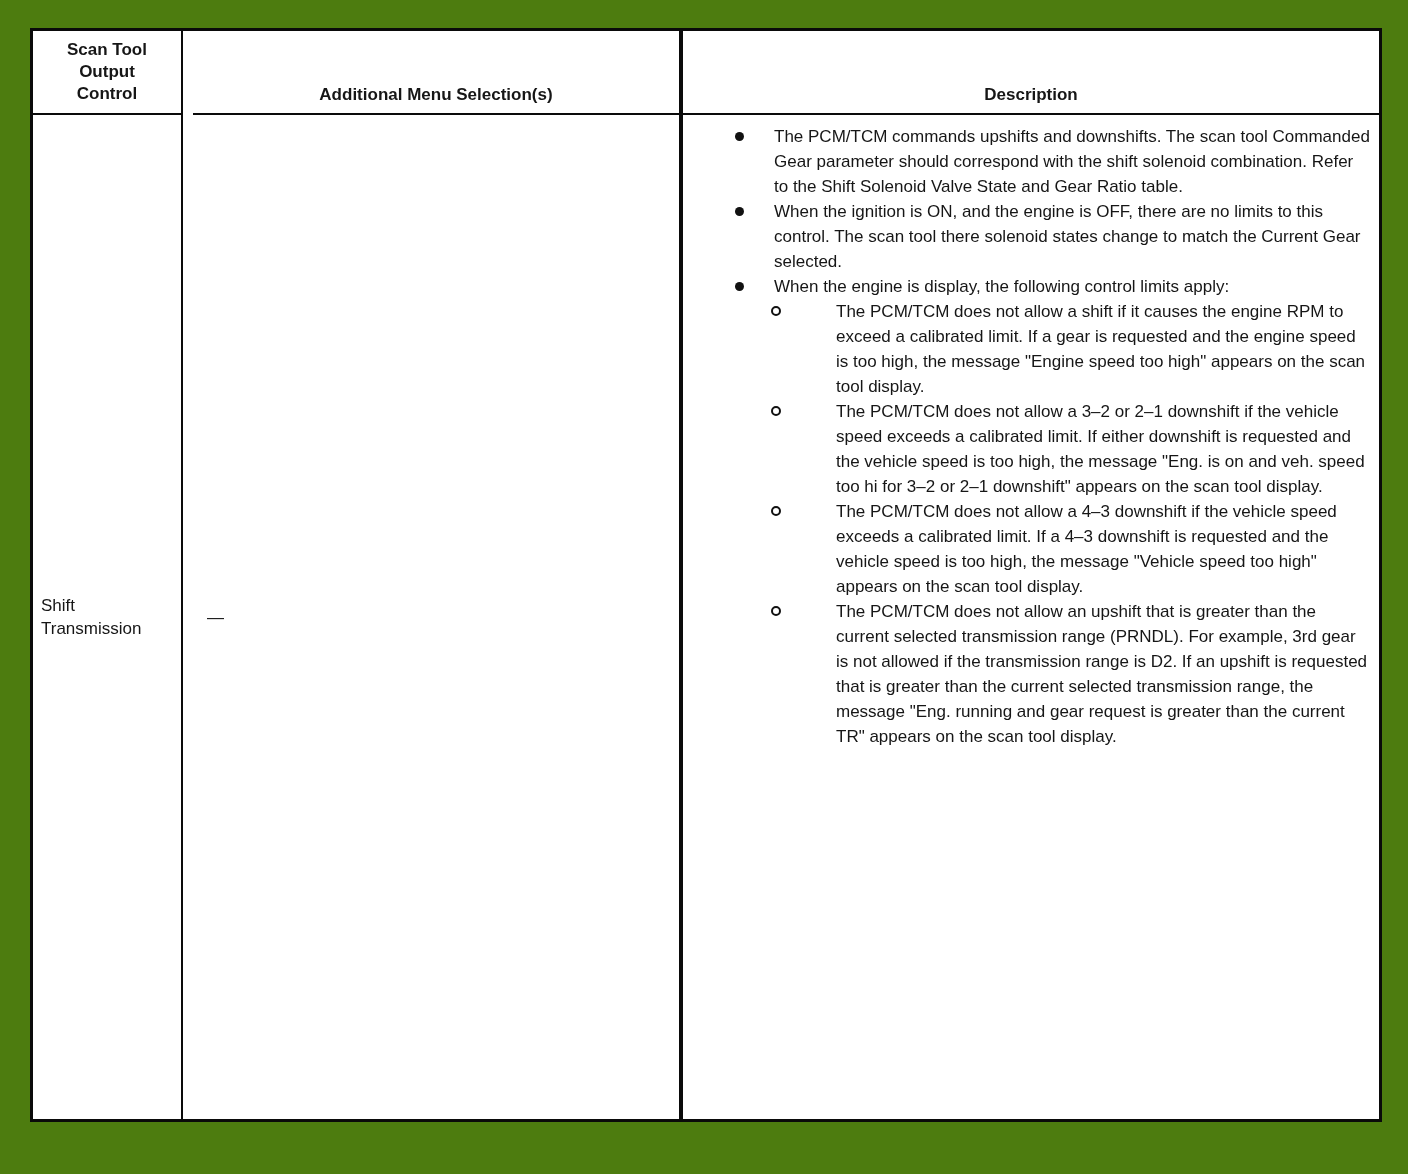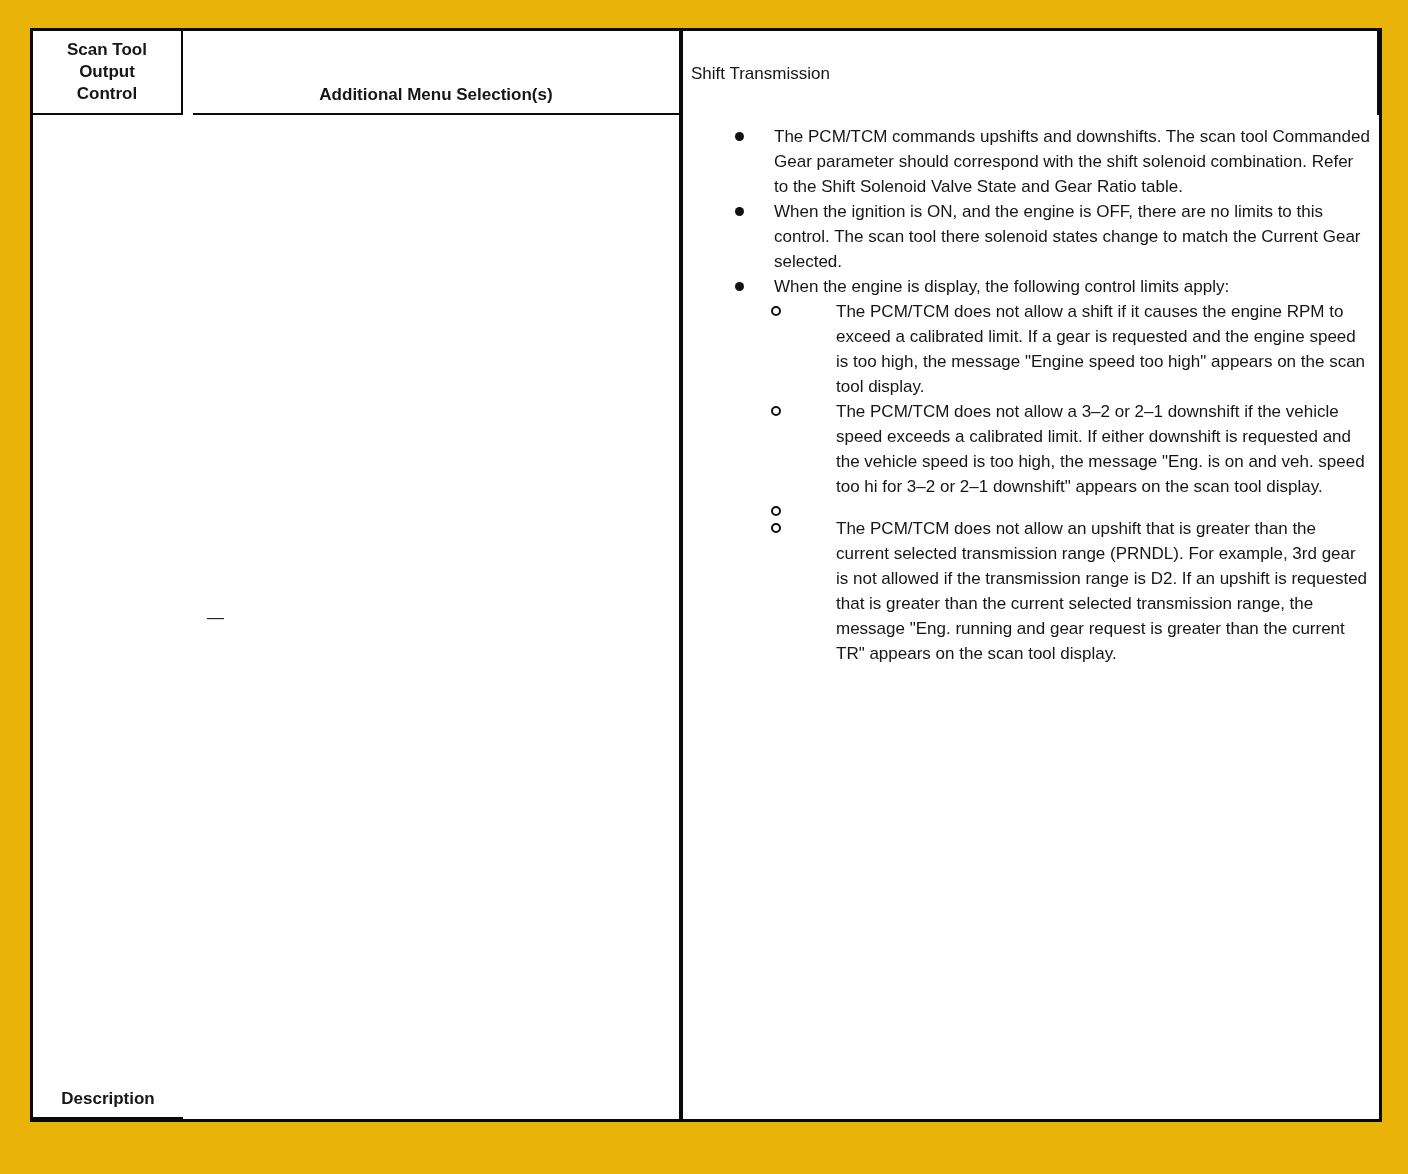--- a/index.html
+++ b/index.html
@@ -7,21 +7,21 @@
     width: 1408px;
     height: 1174px;
     background: #ffffff;
     font-family: "Liberation Sans", sans-serif;
     color: #161616;
   }
   .page {
     position: relative;
     width: 1408px;
     height: 1174px;
-    background: #eab308;
+    background: #4d7c0f;
     overflow: hidden;
     text-decoration: underline;
   }
   .doc-table {
     position: absolute;
     left: 30px;
     top: 28px;
     width: 1352px;
     height: 1094px;
     border: 3px solid #0a0a0a;
@@ -89,25 +89,25 @@
 </head>
 <body>
 
 <div class="page">
   <div class="doc-table">
 
     <div class="cell header col1">Scan Tool
 Output
 Control</div>
     <div class="cell header col2">Additional Menu Selection(s)</div>
+    <div class="cell header col3">Description</div>
+
     <div class="cell body col1">
       <span>Shift Transmission</span>
     </div>
-
-    <div class="cell header col3">Description</div>
 
     <div class="cell body col2">
       <span>—</span>
     </div>
 
     <div class="cell body col3">
       <div>
 
         <div class="desc-item l1">
           <span class="marker filled"></span>
@@ -129,20 +129,21 @@
           <span class="txt">The PCM/TCM does not allow a shift if it causes the engine RPM to exceed a calibrated limit. If a gear is requested and the engine speed is too high, the message "Engine speed too high" appears on the scan tool display.</span>
         </div>
 
         <div class="desc-item l2">
           <span class="marker open"></span>
           <span class="txt">The PCM/TCM does not allow a 3–2 or 2–1 downshift if the vehicle speed exceeds a calibrated limit. If either downshift is requested and the vehicle speed is too high, the message "Eng. is on and veh. speed too hi for 3–2 or 2–1 downshift" appears on the scan tool display.</span>
         </div>
 
         <div class="desc-item l2">
           <span class="marker open"></span>
+          <span class="txt">The PCM/TCM does not allow a 4–3 downshift if the vehicle speed exceeds a calibrated limit. If a 4–3 downshift is requested and the vehicle speed is too high, the message "Vehicle speed too high" appears on the scan tool display.</span>
         </div>
 
 
         <div class="desc-item l2">
           <span class="marker open"></span>
           <span class="txt">The PCM/TCM does not allow an upshift that is greater than the current selected transmission range (PRNDL). For example, 3rd gear is not allowed if the transmission range is D2. If an upshift is requested that is greater than the current selected transmission range, the message "Eng. running and gear request is greater than the current TR" appears on the scan tool display.</span>
         </div>
 
       </div>
     </div>

